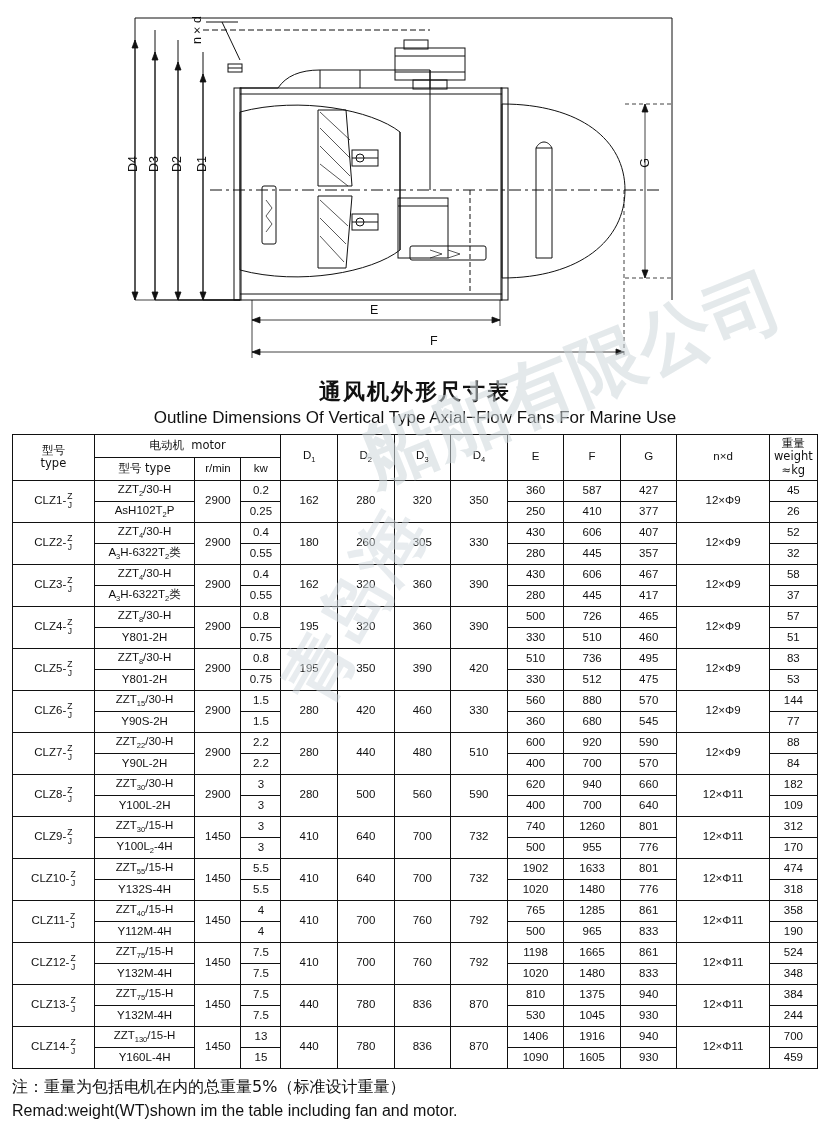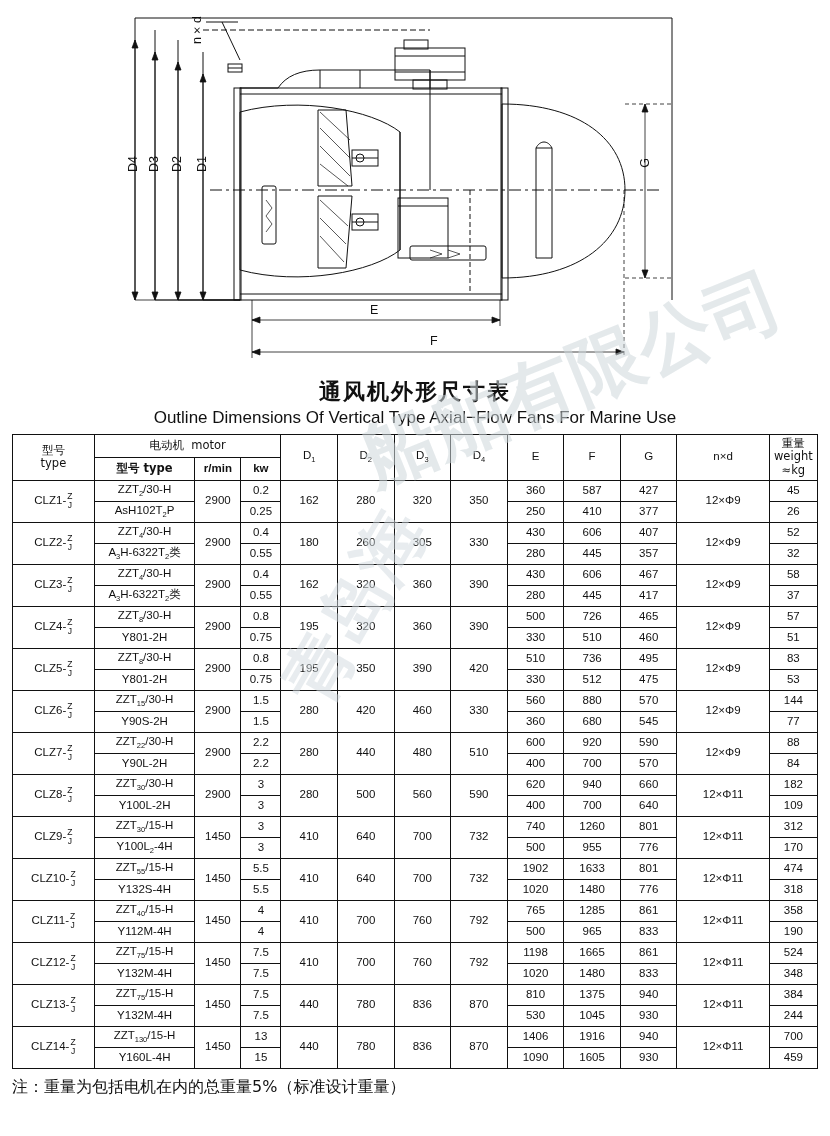--- a/index.html
+++ b/index.html
@@ -22,21 +22,21 @@
       pointer-events:none;}
   .wm2{position:absolute;left:250px;top:560px;font-size:70px;color:#d2dbe0;opacity:.5;
       transform:rotate(-60deg);white-space:nowrap;font-family:"DejaVu Sans",sans-serif;font-weight:bold;
       pointer-events:none;}
 
   
   table.dims{border-collapse:collapse;width:806px;margin:0 auto;table-layout:fixed;padding-left:10px;}
   table.dims td,table.dims th{border:1px solid #111;text-align:center;vertical-align:middle;
       font-size:11.5px;padding:0;line-height:1.15;}
   .hdr1 td{height:22px;}
-  .hdr2 td{height:22px;font-weight:bold;}
+  .hdr2 td{height:22px;}
   .cn{font-family:"DejaVu Sans",sans-serif;}
   .rowcell{height:21px;}
   .typecell{font-size:12px;white-space:nowrap;}
   .zj{display:inline-block;font-size:8.5px;line-height:1.02;vertical-align:middle;margin-left:1px;}
   .motor{font-size:11px;white-space:nowrap;}
   sub{font-size:7.5px;}
   .note{width:806px;margin:6px auto 0 auto;font-size:16px;line-height:1.5;}
   .note .cnline{font-family:"DejaVu Sans",sans-serif;}
 </style>
 </head>
@@ -540,14 +540,15 @@
           <td>1090</td>
           <td>1605</td>
           <td>930</td>
           <td>459</td>
         </tr>
       </tbody>
   </table>
 
   <div class="note">
     <div class="cnline">注：重量为包括电机在内的总重量5%（标准设计重量）</div>
+    <div>Remad:weight(WT)shown im the table including fan and motor.</div>
   </div>
 </div>
 
 </body></html>

